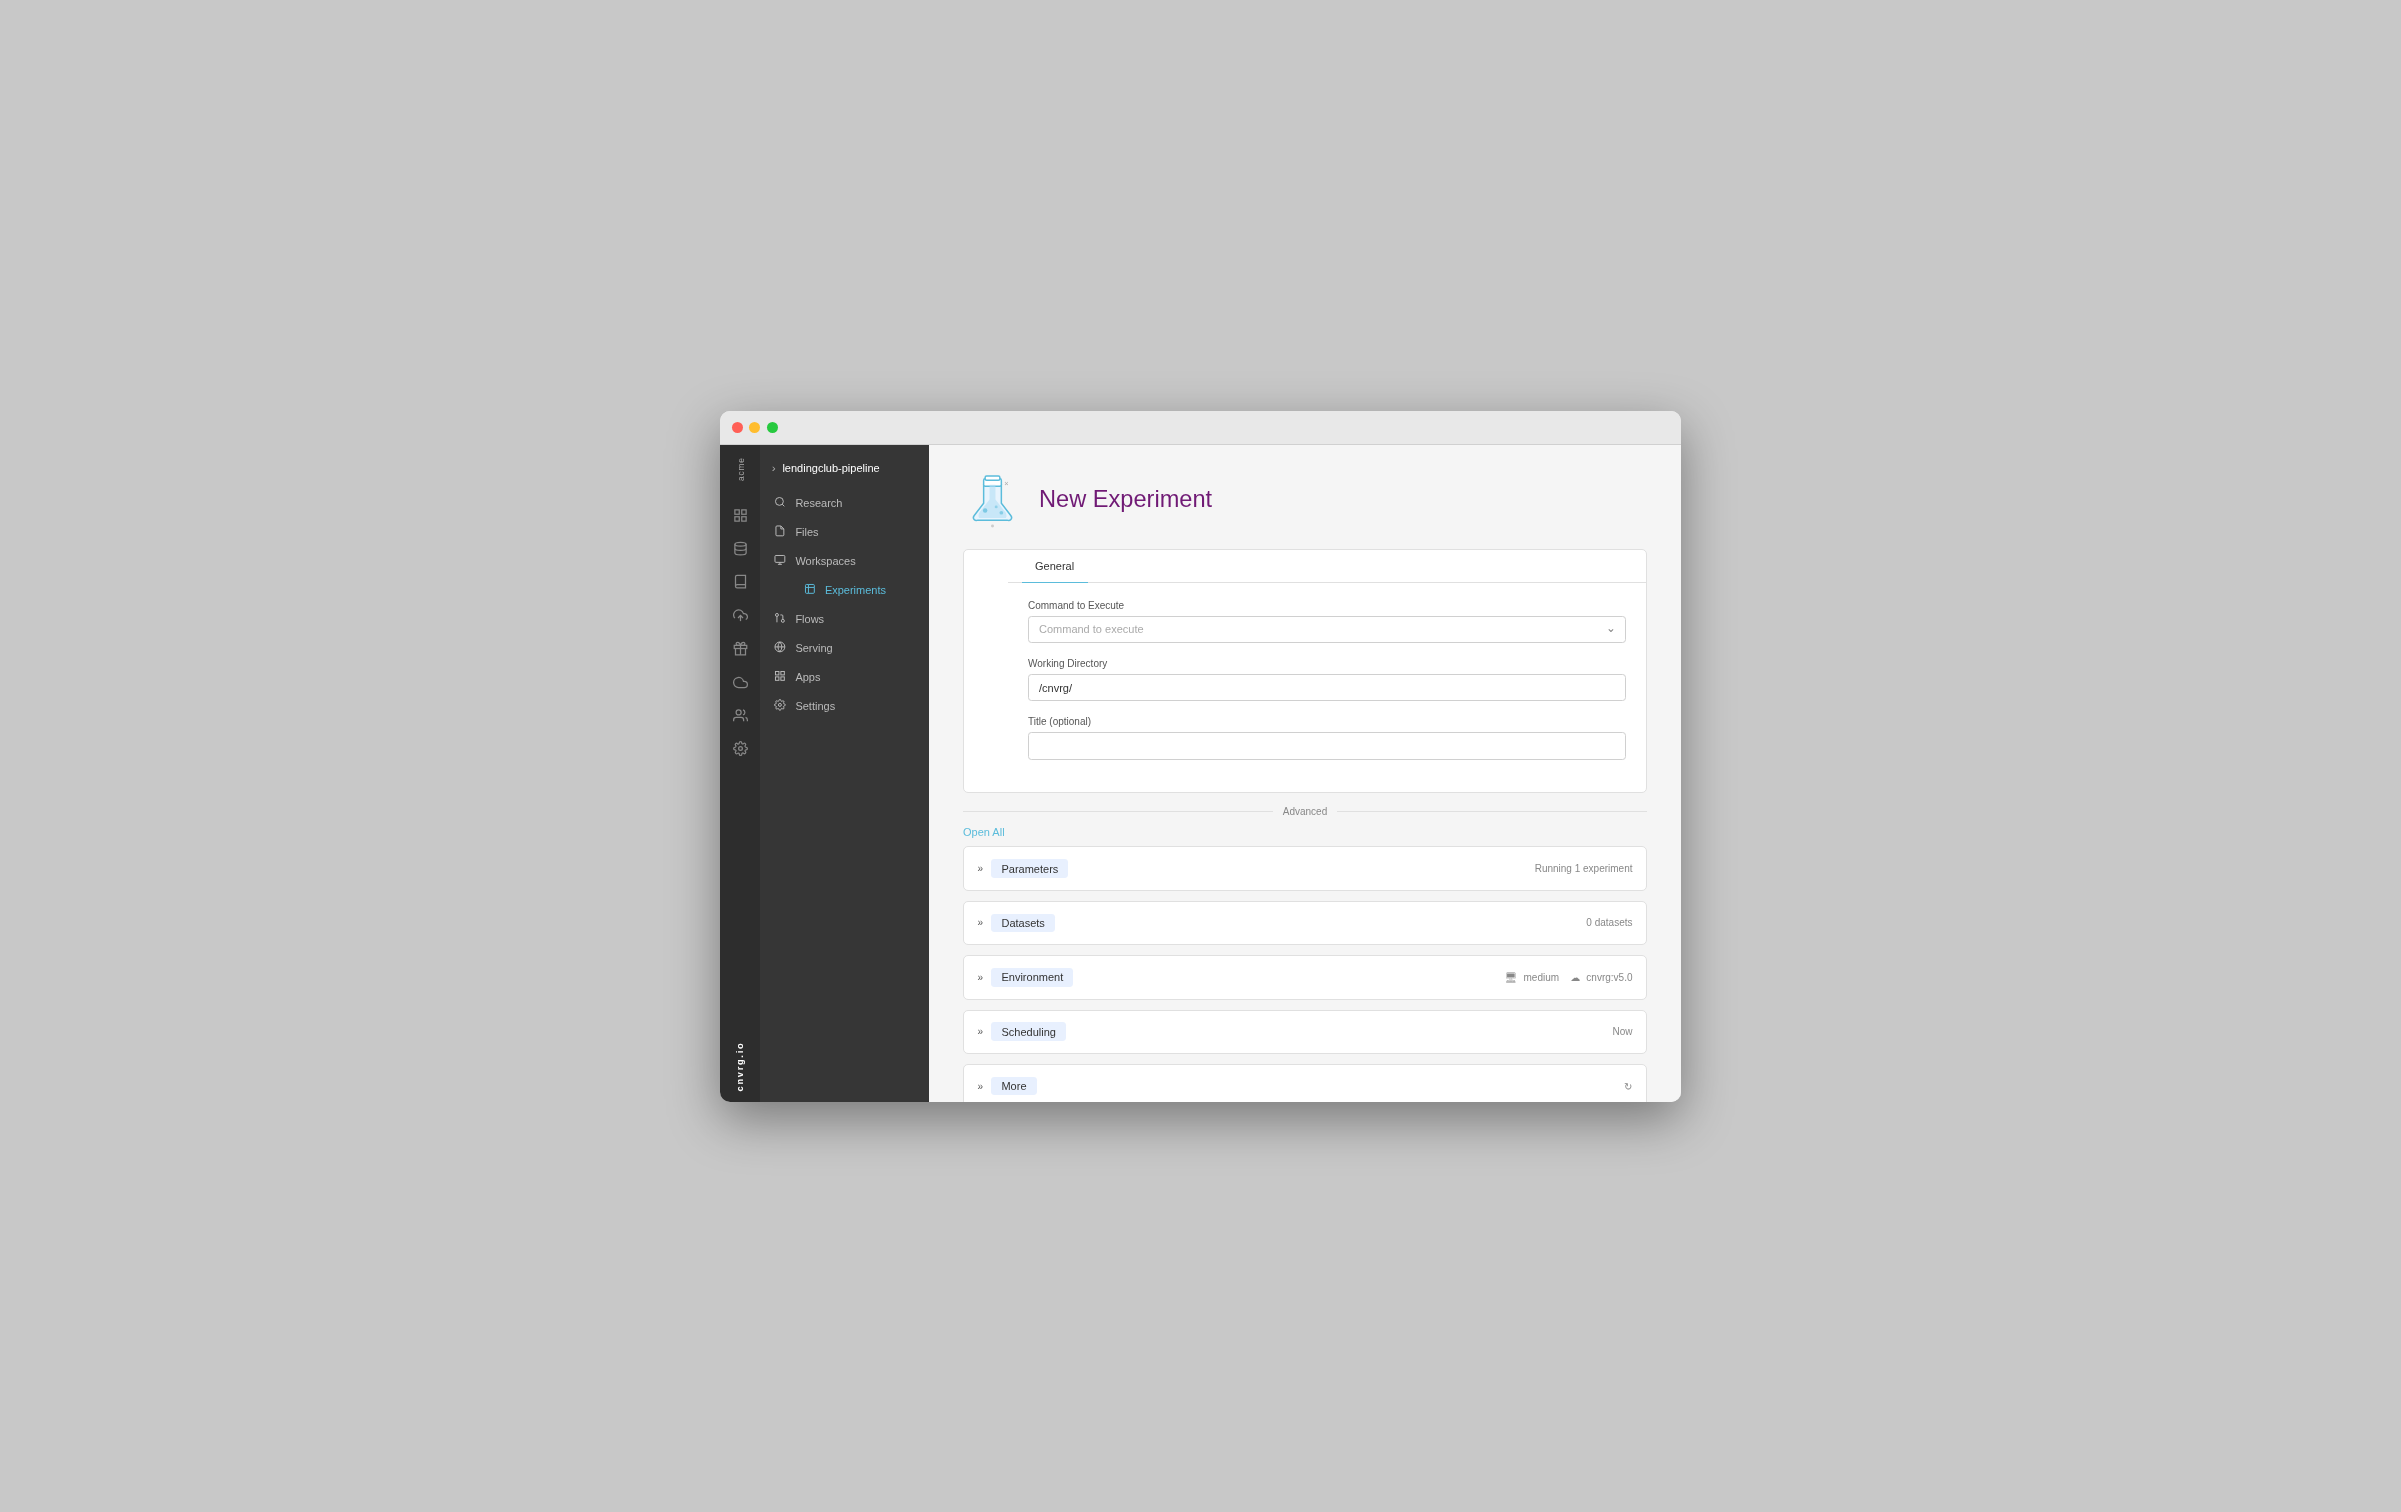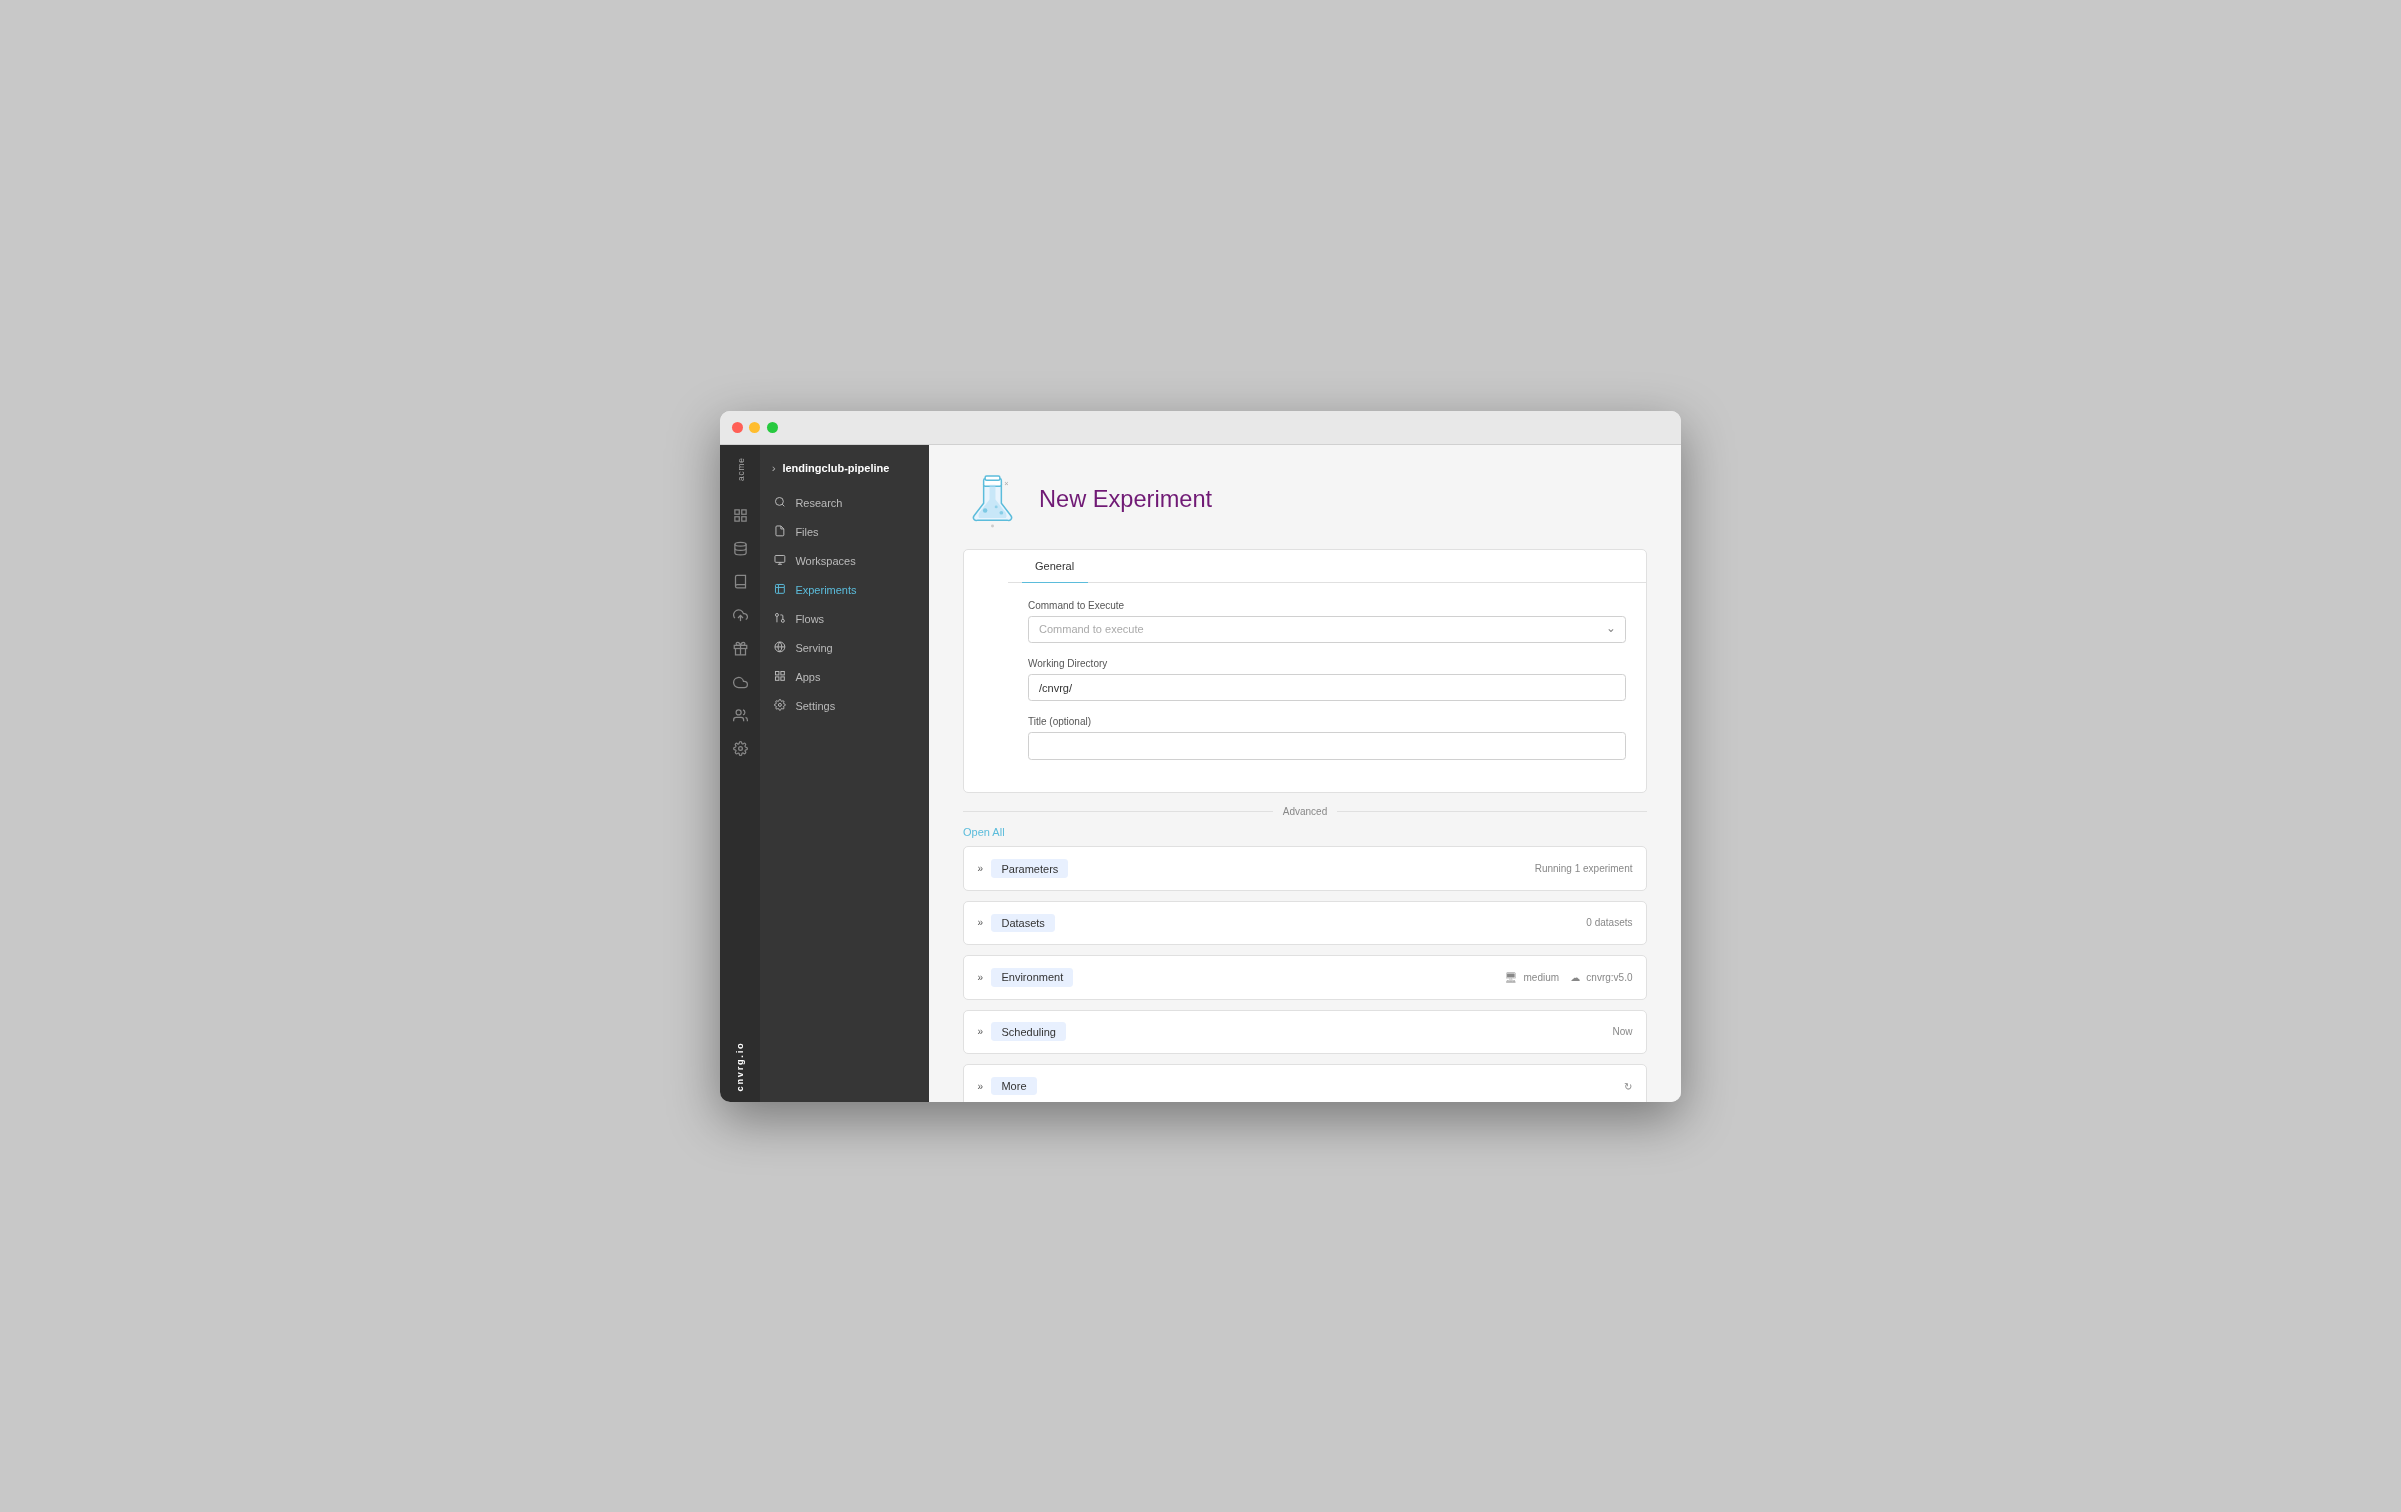--- a/index.html
+++ b/index.html
@@ -127,40 +127,40 @@
 
     .sidebar-chevron {
       color: #aaa;
       font-size: 11.8px;
       cursor: pointer;
     }
 
     .sidebar-title {
       color: #fff;
       font-size: 11px;
-      font-weight: 700;
+      font-weight: 400;
     }
 
     .sidebar-nav {
       display: flex;
       flex-direction: column;
       padding: 3.4px 0;
     }
 
     .sidebar-item {
       display: flex;
       align-items: center;
       gap: 8.4px;
       padding: 7.6px 13.5px;
       color: #bbb;
       font-size: 11px;
       cursor: pointer;
       border-radius: 0;
     }
-    .sidebar-item.active { color: #5bbcdb; }
+    .sidebar-item.active { color: #5bbcdb; justify-content: center; }
 
     .sidebar-item-icon {
       font-size: 11px;
       width: 13.5px;
       text-align: center;
     }
 
     
     .main-content {
       flex: 1;

